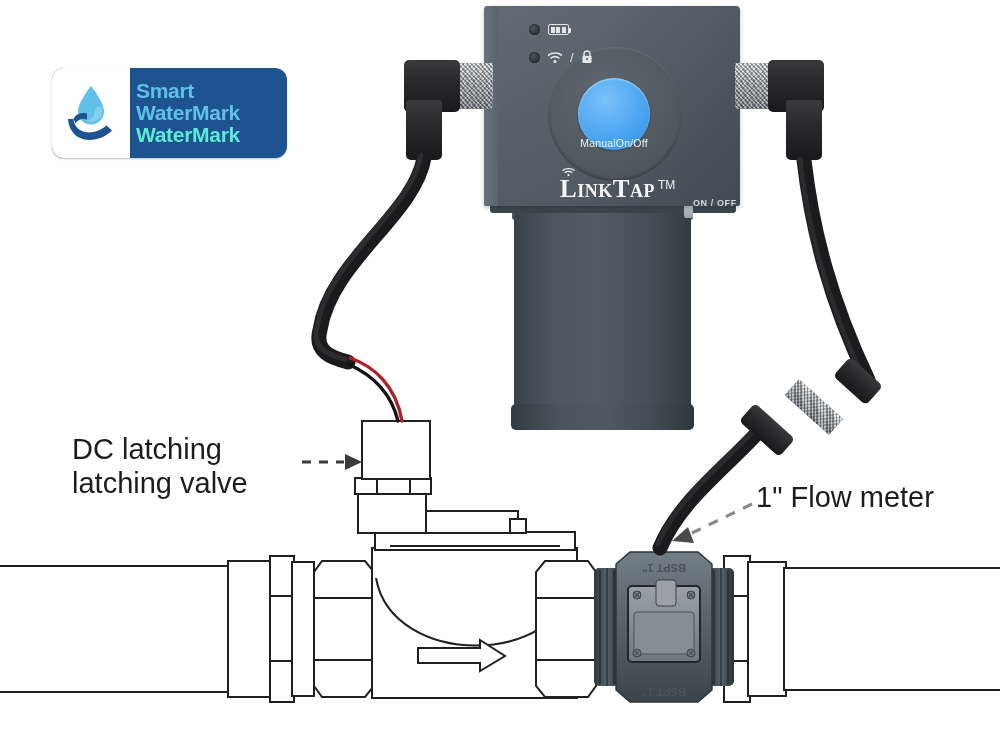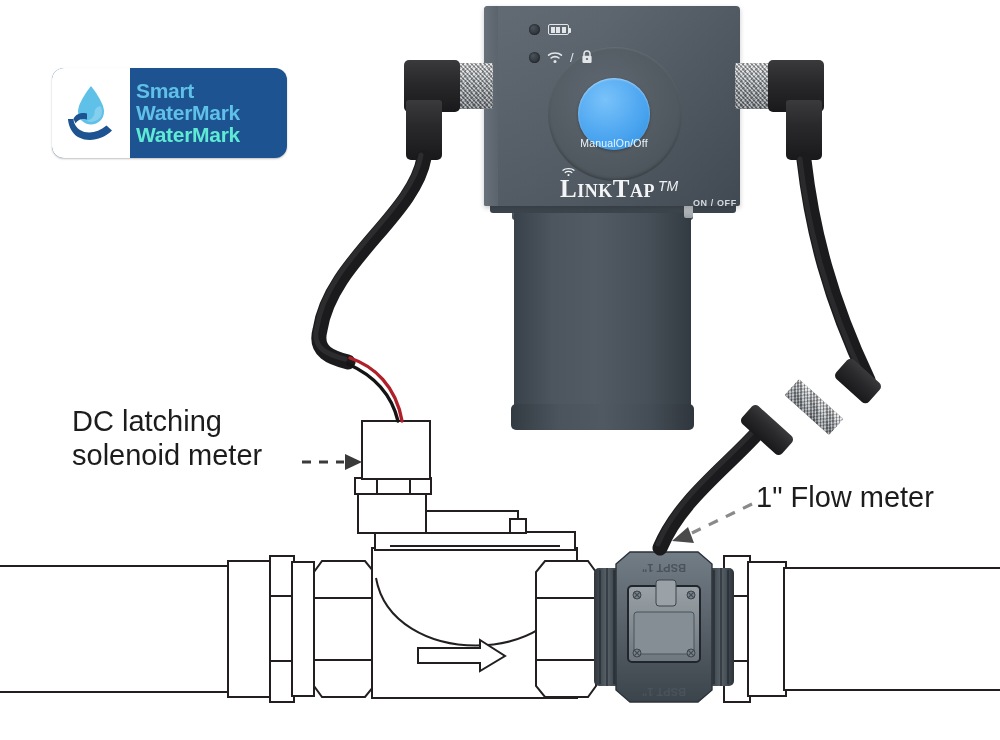--- a/index.html
+++ b/index.html
@@ -109,21 +109,21 @@
     left:560px;top:166px;display:flex;align-items:flex-start;margin-top:10px;
   }
   #brand-text{
     color:#f2f4f6;font-size:25px;font-weight:bold;letter-spacing:.5px;
     line-height:1;position:relative;font-family:"Liberation Serif",serif;
   }
   #brand-text .sm{font-size:18px;}
   #brand-wifi{
     position:absolute;left:2px;top:-9px;width:13px;height:9px;
   }
-  #brand-tm{color:#eef1f3;font-size:14px;margin-left:3px;margin-top:2px;font-style:italic;}
+  #brand-tm{color:#eef1f3;font-size:12px;margin-left:3px;margin-top:2px;}
   #onoff-label{
     left:693px;top:198px;color:#d4d9dd;font-size:9px;font-weight:bold;
     letter-spacing:.6px;
   }
 
   
   .conn-elbow{
     background:linear-gradient(180deg,#3a3a3c 0%,#2a2a2c 40%,#19191b 100%);
     border-radius:5px;
   }
@@ -138,21 +138,21 @@
   
   #line-art,#cable-layer,#label-layer{
     position:absolute;left:0;top:0;width:1000px;height:740px;
   }
   #line-art{pointer-events:none;}
 
   .lbl{
     position:absolute;color:#1c1c1c;font-size:29px;line-height:1.18;
     white-space:nowrap;
   }
-  #label-solenoid{left:72px;top:404px;}
+  #label-solenoid{left:72px;top:432px;}
   #label-flowmeter{left:756px;top:480px;}
 </style>
 </head>
 <body>
 
 <div id="stage">
 
   <div id="swm-badge" class="abs">
     <div id="swm-left">
       <svg width="58" height="62" viewBox="0 0 58 62">
@@ -383,17 +383,17 @@
 
     <g stroke="#8a8a8a" stroke-width="3.2" fill="none" stroke-linecap="butt">
 
       <path d="M752 504 L692 533" stroke-dasharray="10 9"></path>
     </g>
     <path d="M688 527 L672 541 L694 543 Z" fill="#4a4a4a"></path>
   </svg>
 
   <div class="lbl" id="label-solenoid">
     <div>DC latching</div>
-    <div>solenoid meter</div>
+    <div>latching valve</div>
   </div>
   <div class="lbl" id="label-flowmeter">1" Flow meter</div>
 
 </div>
 
 </body></html>

